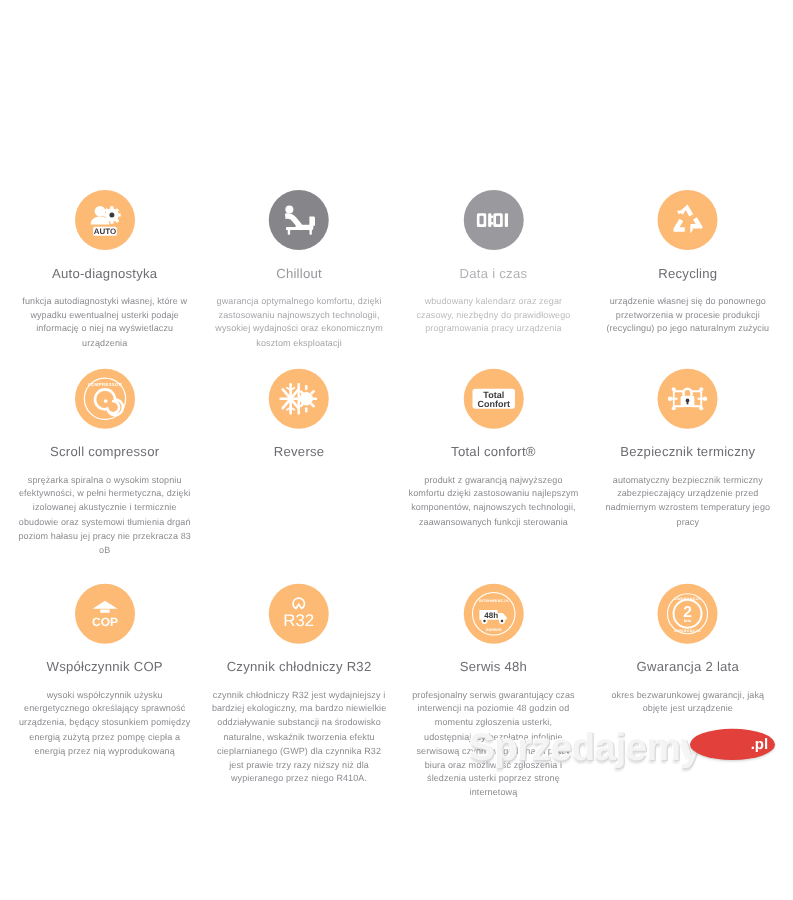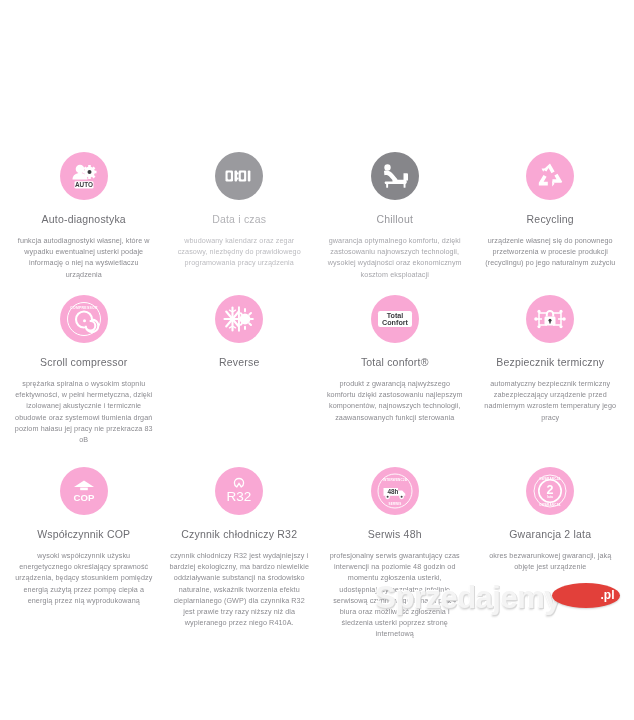--- a/index.html
+++ b/index.html
@@ -50,21 +50,21 @@
   }
 
   .row-1 .feature-cell { min-height: 143px; }
   .row-2 .feature-cell { min-height: 172px; }
   .row-3 .feature-cell { min-height: 176px; }
 
   .icon-wrap {
     width: 48px;
     height: 48px;
     border-radius: 50%;
-    background: #f9a8d4;
+    background: #fdba74;
     display: flex;
     align-items: center;
     justify-content: center;
     margin-bottom: 13px;
     flex: none;
   }
   .icon-wrap.muted { background: #9a9a9e; }
   .icon-wrap.mid   { background: #86868a; }
 
   .icon-wrap svg { display: block; }
@@ -156,58 +156,58 @@
           <circle cx="22.5" cy="13" r="2" fill="#3b3b3f"></circle>
           <rect x="7.5" y="22.3" width="19" height="7.2" rx="1.3" fill="#ffffff"></rect>
           <text x="17" y="28" font-family="Liberation Sans, sans-serif" font-size="6.4" font-weight="bold" fill="#3b3b3f" text-anchor="middle">AUTO</text>
         </svg>
       </div>
       <div class="feature-title">Auto-diagnostyka</div>
       <div class="feature-desc">funkcja autodiagnostyki własnej, które w wypadku ewentualnej usterki podaje informację o niej na wyświetlaczu urządzenia</div>
     </div>
 
     <div class="feature-cell">
-      <div class="icon-wrap muted">
-        <svg width="34" height="34" viewBox="0 0 34 34">
-          <g fill="#ffffff">
-            <rect x="3.5" y="11.5" width="7.5" height="11" rx="1.2"></rect>
-            <rect x="12.5" y="11.5" width="2.6" height="11" rx="1"></rect>
-            <rect x="16.7" y="11.5" width="7.5" height="11" rx="1.2"></rect>
-            <rect x="25.8" y="11.5" width="2.6" height="11" rx="1"></rect>
-          </g>
-          <g fill="#9a9a9e">
-            <rect x="5.6" y="13.6" width="3.3" height="6.8" rx="0.8"></rect>
-            <rect x="18.8" y="13.6" width="3.3" height="6.8" rx="0.8"></rect>
-          </g>
-          <g fill="#ffffff">
-            <circle cx="15.6" cy="14.4" r="1.1"></circle>
-            <circle cx="15.6" cy="19.6" r="1.1"></circle>
-          </g>
-        </svg>
-      </div>
-      <div class="feature-title faded">Data i czas</div>
-      <div class="feature-desc faded">wbudowany kalendarz oraz zegar czasowy, niezbędny do prawidłowego programowania pracy urządzenia</div>
-    </div>
-
-    <div class="feature-cell">
       <div class="icon-wrap mid">
         <svg width="34" height="34" viewBox="0 0 34 34">
           <g fill="#ffffff">
             <circle cx="9.5" cy="8.5" r="3.2"></circle>
             <path d="M6 12c3.5-1.2 7 0.5 9.2 3.2l4.4 5.3-3.3 2.6-4.6-5.2c-1.4-1.6-3.4-2.2-5.3-1.6z"></path>
             <path d="M14.5 20.8h12.8c0.8 0 1.4 0.6 1.4 1.4v1.5H14.5z"></path>
             <path d="M25.5 14.2h3.3c0.7 0 1.2 0.5 1.2 1.2v6.2h-4.5z"></path>
             <rect x="6.8" y="22.6" width="21.5" height="2.4" rx="0.7"></rect>
             <rect x="8.2" y="24.6" width="1.9" height="4.2" rx="0.6"></rect>
             <rect x="25.6" y="24.6" width="1.9" height="4.2" rx="0.6"></rect>
           </g>
         </svg>
       </div>
       <div class="feature-title mid">Chillout</div>
       <div class="feature-desc mid">gwarancja optymalnego komfortu, dzięki zastosowaniu najnowszych technologii, wysokiej wydajności oraz ekonomicznym kosztom eksploatacji</div>
+    </div>
+
+    <div class="feature-cell">
+      <div class="icon-wrap muted">
+        <svg width="34" height="34" viewBox="0 0 34 34">
+          <g fill="#ffffff">
+            <rect x="3.5" y="11.5" width="7.5" height="11" rx="1.2"></rect>
+            <rect x="12.5" y="11.5" width="2.6" height="11" rx="1"></rect>
+            <rect x="16.7" y="11.5" width="7.5" height="11" rx="1.2"></rect>
+            <rect x="25.8" y="11.5" width="2.6" height="11" rx="1"></rect>
+          </g>
+          <g fill="#9a9a9e">
+            <rect x="5.6" y="13.6" width="3.3" height="6.8" rx="0.8"></rect>
+            <rect x="18.8" y="13.6" width="3.3" height="6.8" rx="0.8"></rect>
+          </g>
+          <g fill="#ffffff">
+            <circle cx="15.6" cy="14.4" r="1.1"></circle>
+            <circle cx="15.6" cy="19.6" r="1.1"></circle>
+          </g>
+        </svg>
+      </div>
+      <div class="feature-title faded">Data i czas</div>
+      <div class="feature-desc faded">wbudowany kalendarz oraz zegar czasowy, niezbędny do prawidłowego programowania pracy urządzenia</div>
     </div>
 
     <div class="feature-cell">
       <div class="icon-wrap">
         <svg width="34" height="34" viewBox="0 0 34 34">
           <g fill="#ffffff">
             <path d="M17 4.5l4.6 7.9-3.1 1.8-3-5.2-2.1 3.6-3.2-1.8z"></path>
             <path d="M5.8 23.8l4.7-7.9 3.1 1.8-3 5.1h4.2v3.6H5.8z"></path>
             <path d="M28.4 23.8h-9v-3.6h4.1l-2.1-3.6 3.1-1.8 4.7 8z"></path>
           </g>

